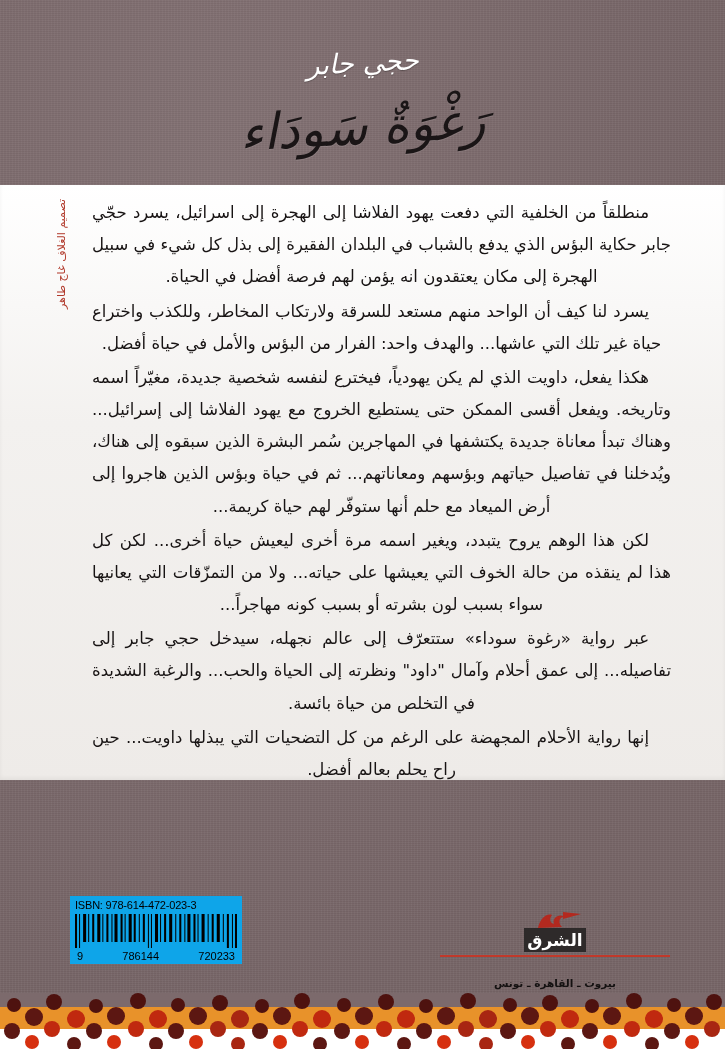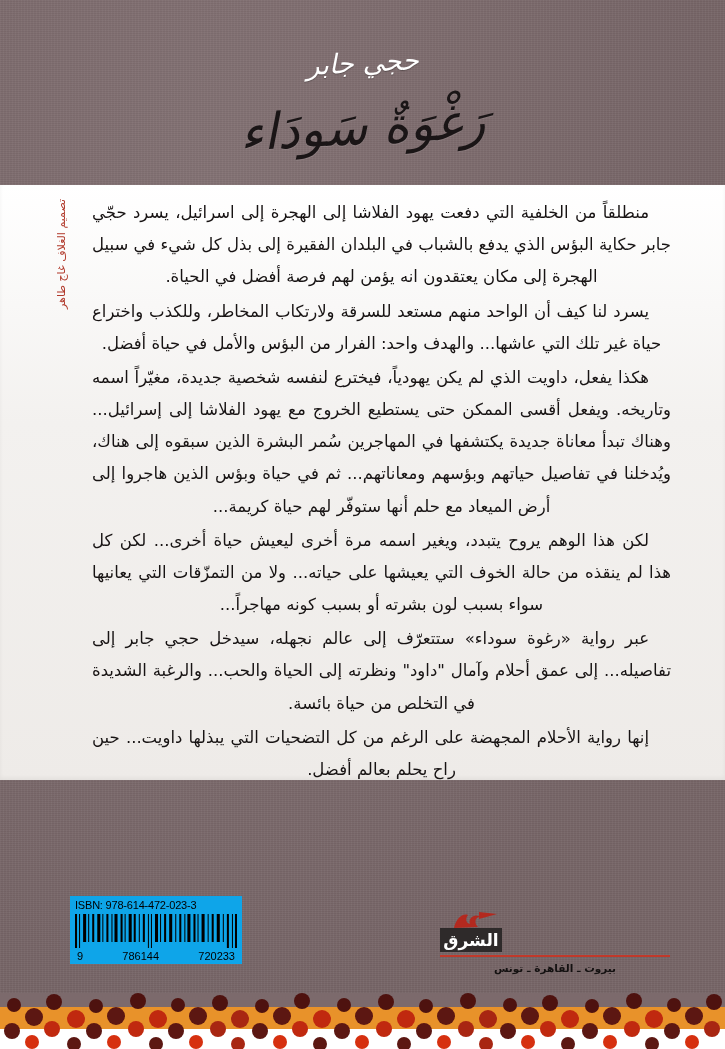--- a/index.html
+++ b/index.html
@@ -169,21 +169,21 @@
     top: 912px;
     width: 230px;
     z-index: 5;
     text-align: center;
     direction: rtl;
   }
   .pub-row {
     display: flex;
     flex-direction: row-reverse;
     align-items: flex-end;
-    justify-content: flex-start;
+    justify-content: center;
   }
   .pub-mark {
     position: relative;
     width: 62px;
     height: 40px;
     flex: 0 0 auto;
   }
   .pub-flame {
     position: absolute;
     top: -1px;
@@ -214,21 +214,21 @@
     white-space: nowrap;
     padding-bottom: 2px;
   }
   .pub-rule {
     margin-top: 3px;
     height: 2px;
     background: #c0392b;
     width: 100%;
   }
   .pub-cities {
-    margin-top: 5px;
+    margin-top: 20px;
     font-family: "DejaVu Sans", sans-serif;
     font-size: 10.5px;
     font-weight: 700;
     color: #141111;
     letter-spacing: 0.4px;
   }
 
   
   .deco-band {
     position: absolute;

